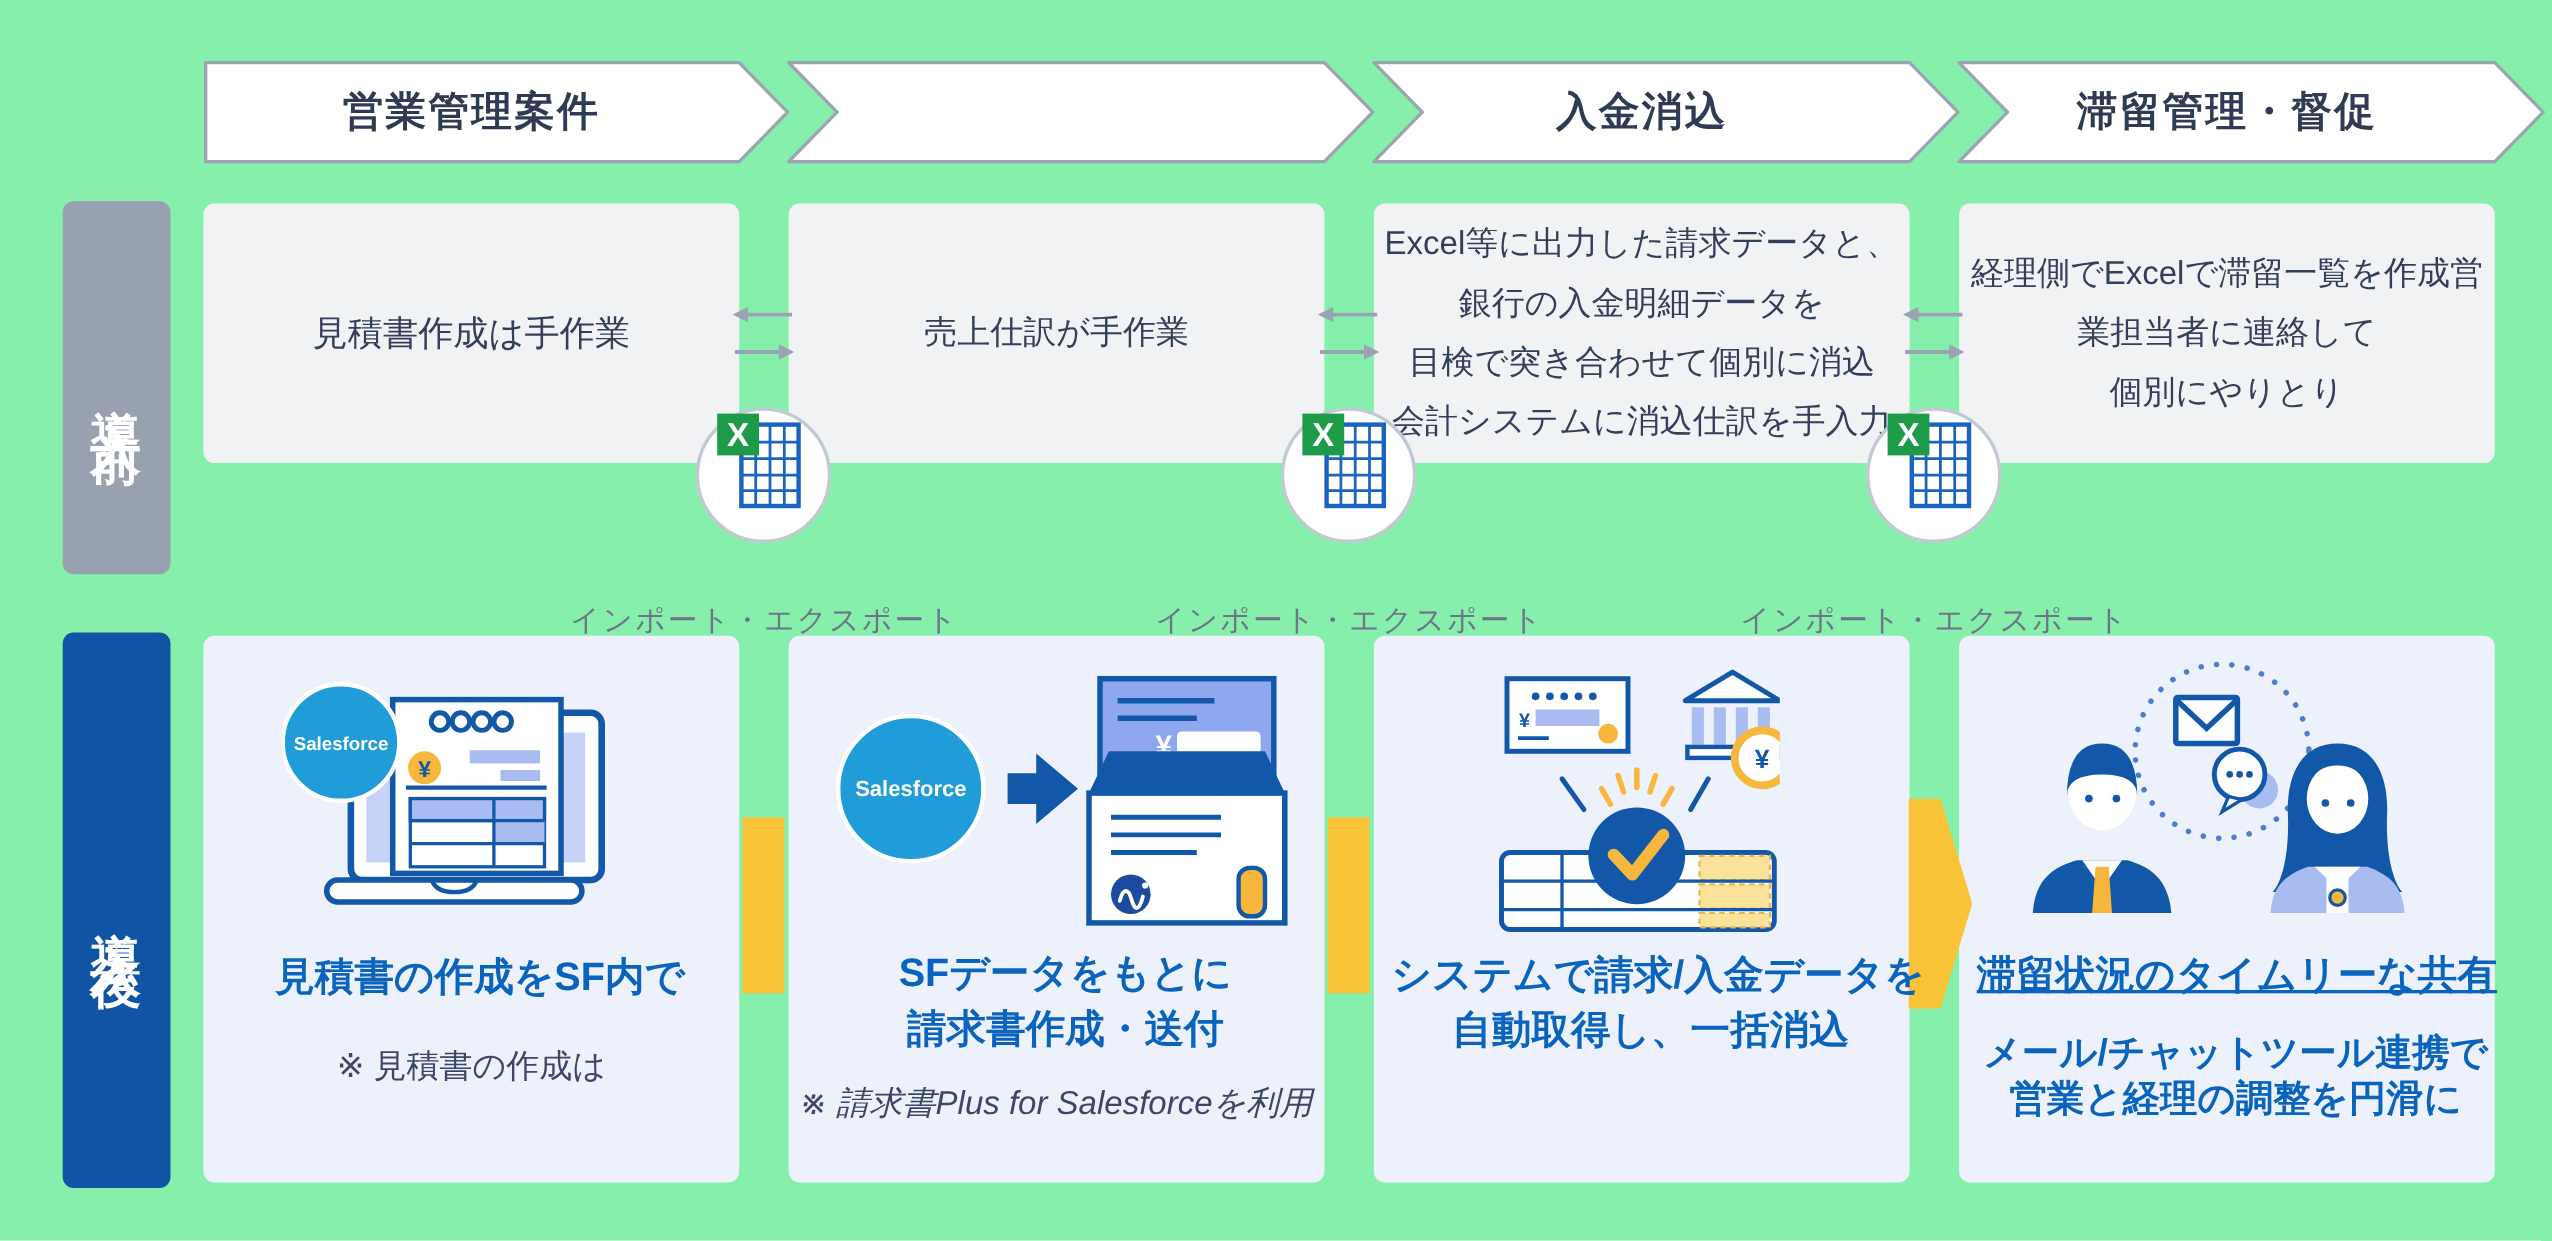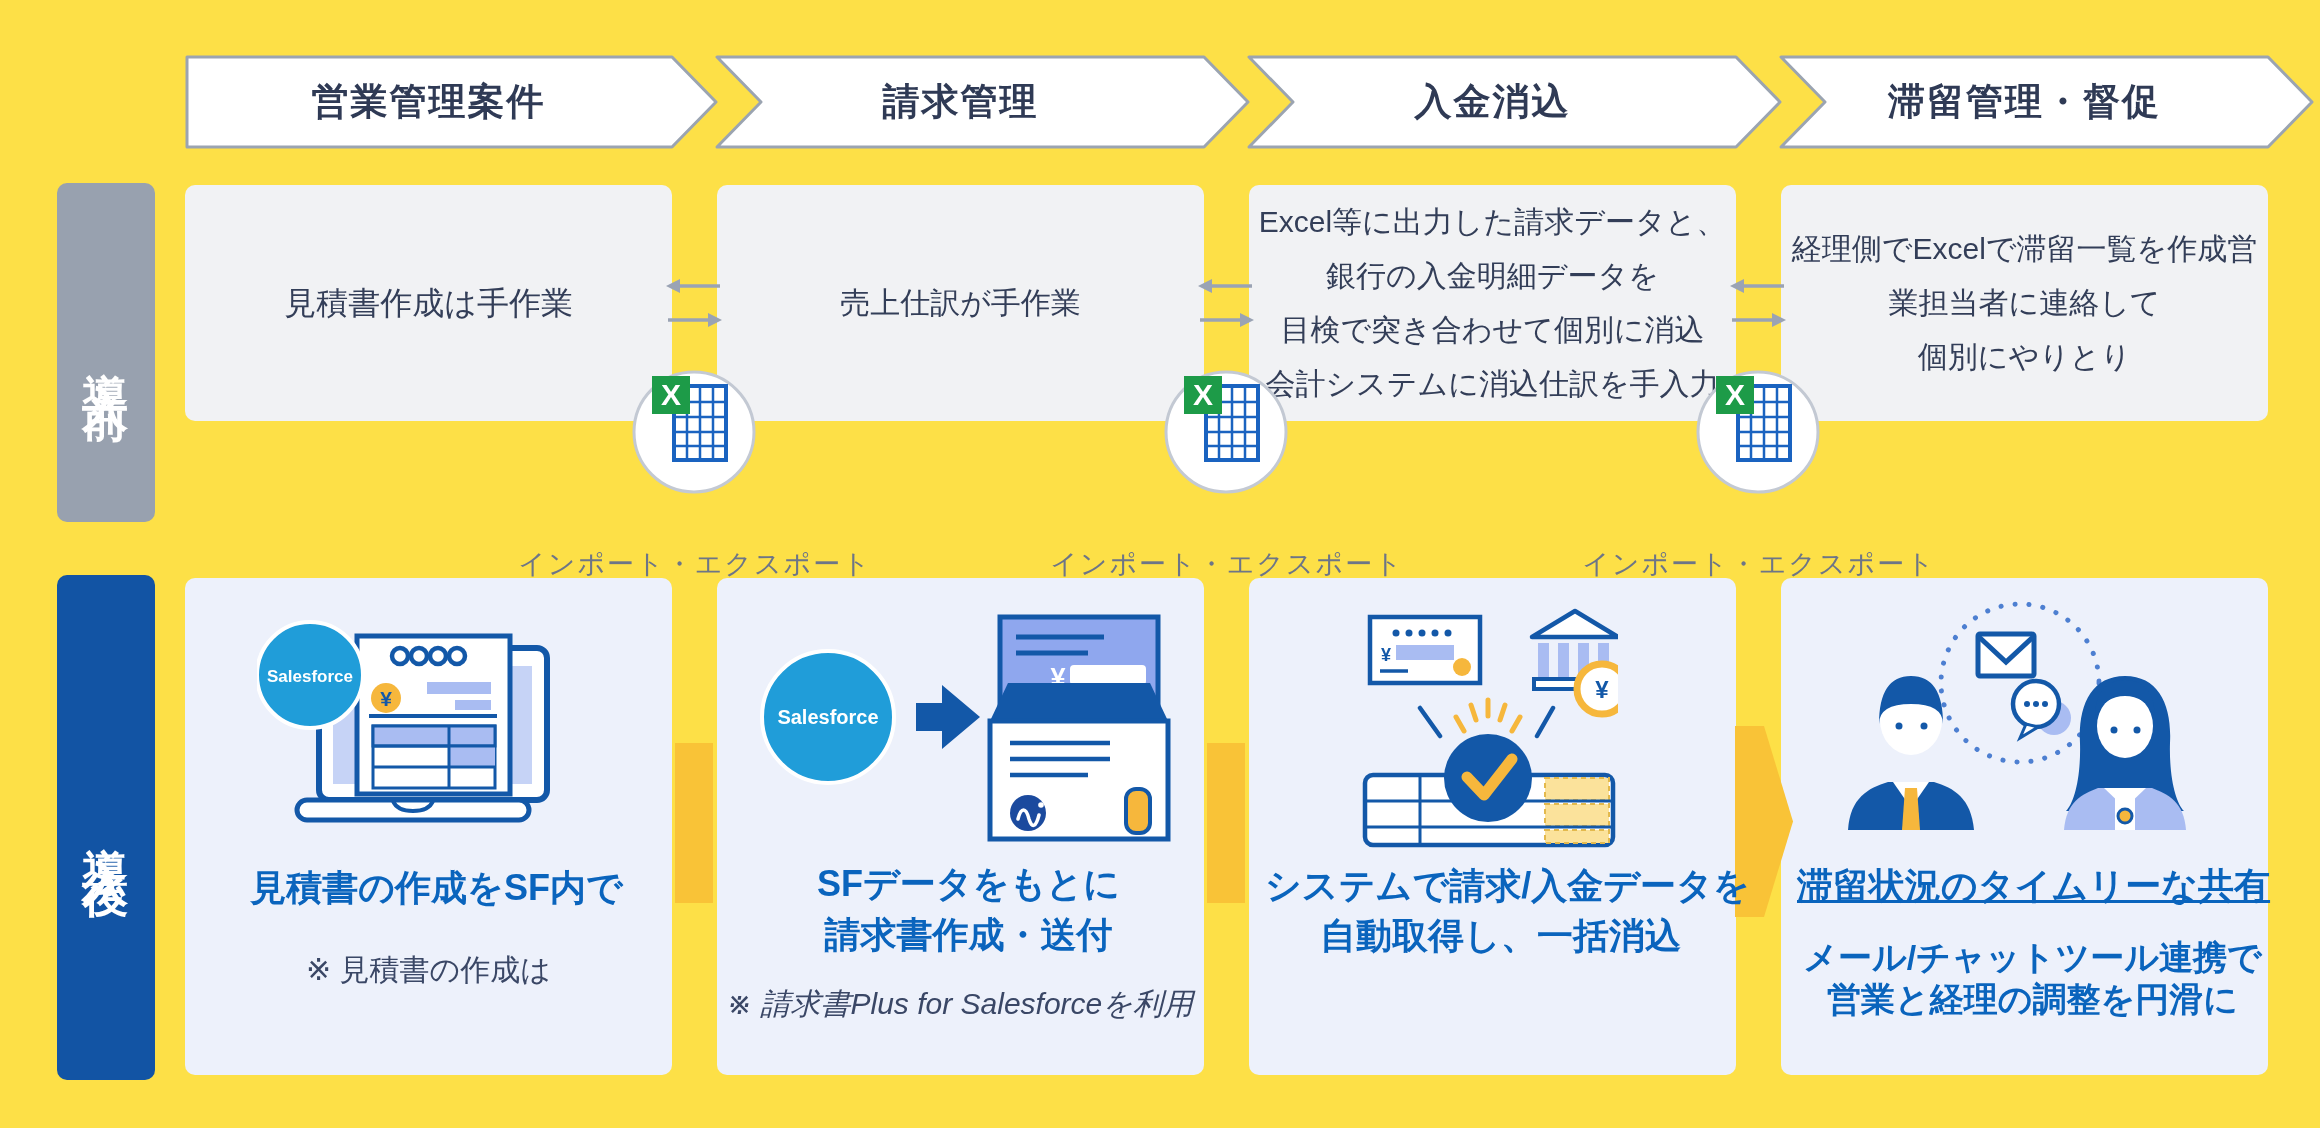--- a/index.html
+++ b/index.html
@@ -1,16 +1,16 @@
 <!DOCTYPE html>
 <html><head>
 <meta charset="utf-8">
 <style>
   html,body{margin:0;padding:0;background:#fff;}
-  .canvas{position:relative;width:2320px;height:1128px;background:#fde047;overflow:hidden;
+  .canvas{position:relative;width:2320px;height:1128px;background:#86efac;overflow:hidden;
           font-family:"Liberation Sans","DejaVu Sans",sans-serif;}
   .abs{position:absolute;}
   
   .chev-label{position:absolute;top:55px;height:94px;width:487px;display:flex;align-items:center;
               justify-content:center;font-size:37px;font-weight:700;color:#2f3a55;letter-spacing:2px;}
   
   .side-bar{position:absolute;left:57px;width:98px;border-radius:10px;color:#fff;
             display:flex;align-items:center;justify-content:center;}
   .side-bar span{writing-mode:vertical-rl;text-orientation:upright;font-size:46px;font-weight:700;letter-spacing:12px;}
   .before-bar{top:183px;height:339px;background:#98a1af;}
@@ -45,21 +45,20 @@
 
 <div class="canvas">
 
   <svg class="abs" style="left:185px;top:55px;" width="2172" height="94" viewBox="0 0 2172 94">
     <polygon points="2,2 487,2 531,47 487,92 2,92" fill="#fff" stroke="#9ba4b1" stroke-width="3" stroke-linejoin="round"></polygon>
     <polygon points="532,2 1019,2 1063,47 1019,92 532,92 576,47" fill="#fff" stroke="#9ba4b1" stroke-width="3" stroke-linejoin="round"></polygon>
     <polygon points="1064,2 1551,2 1595,47 1551,92 1064,92 1108,47" fill="#fff" stroke="#9ba4b1" stroke-width="3" stroke-linejoin="round"></polygon>
     <polygon points="1596,2 2083,2 2127,47 2083,92 1596,92 1640,47" fill="#fff" stroke="#9ba4b1" stroke-width="3" stroke-linejoin="round"></polygon>
   </svg>
   <div class="chev-label" style="left:185px">営業管理案件</div>
-  <div class="chev-label" style="left:717px">請求管理</div>
   <div class="chev-label" style="left:1249px">入金消込</div>
   <div class="chev-label" style="left:1781px">滞留管理・督促</div>
 
   <div class="side-bar before-bar">
     <span>導入前</span>
   </div>
   <div class="side-bar after-bar">
     <span>導入後</span>
   </div>
 

